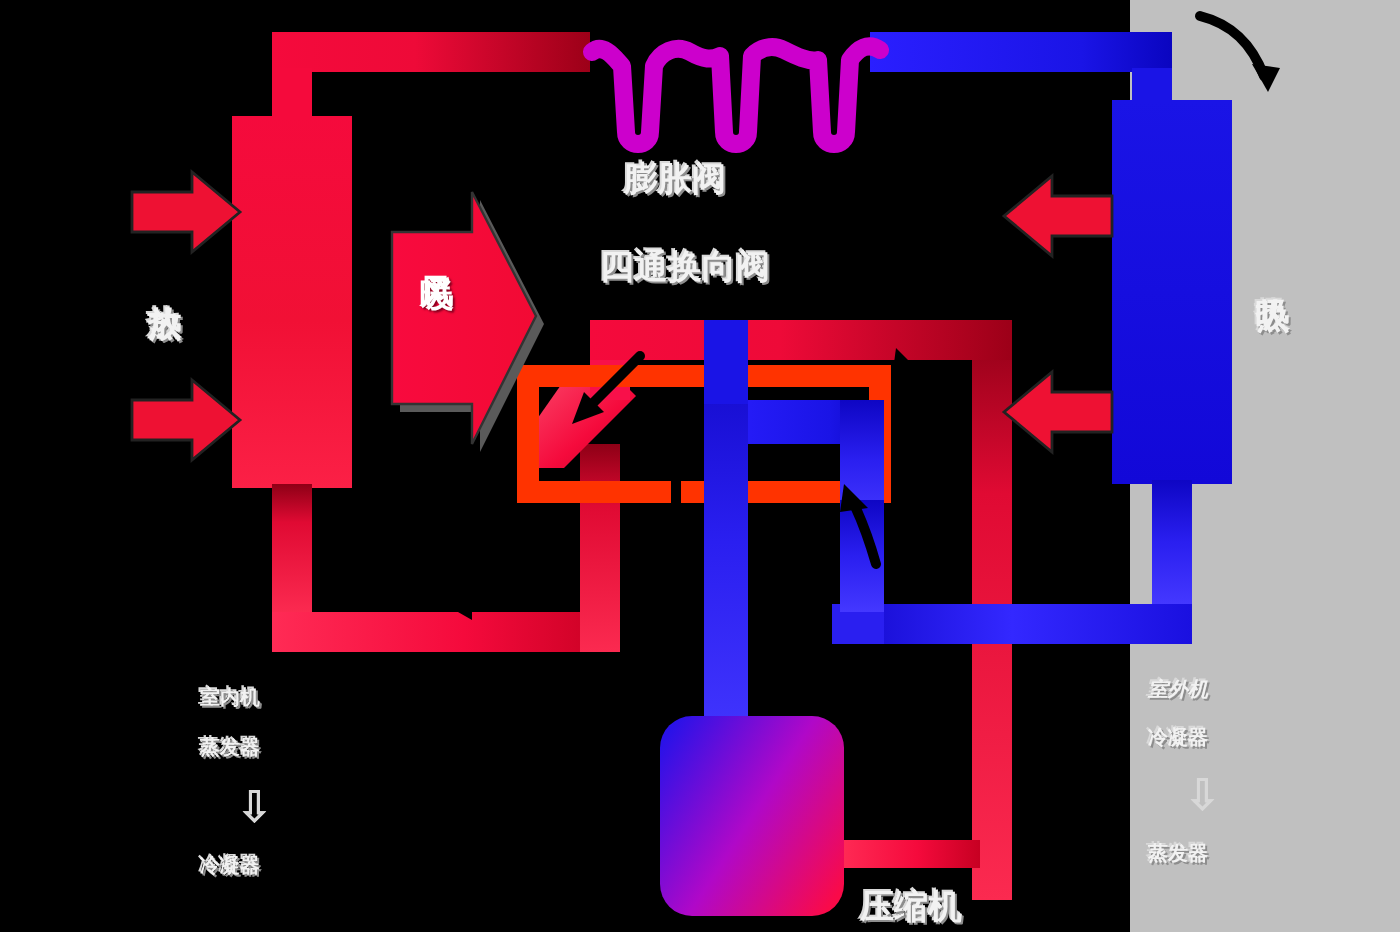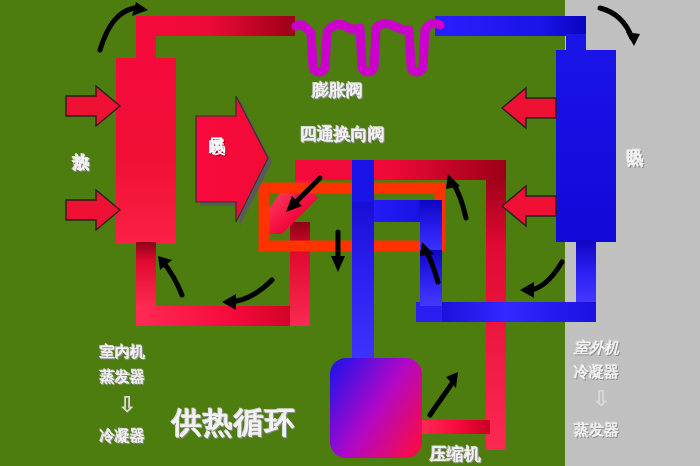--- a/index.html
+++ b/index.html
@@ -1,40 +1,40 @@
 <!DOCTYPE html>
 <html><head>
 <meta charset="utf-8">
 <style>
   html,body{margin:0;padding:0;}
   body{
     width:700px;height:466px;overflow:hidden;
     background:#c0c0c0;
     font-family:"DejaVu Sans","Liberation Sans",sans-serif;
   }
-  #stage{position:relative;width:565px;height:466px;background:#4d7c0f;}
+  #stage{position:relative;width:565px;height:466px;background:#000000;}
   #stage svg{position:absolute;left:0;top:0;}
   .lbl{
     position:absolute;
     color:#f2f2f2;
     font-weight:bold;
     line-height:1.18;
     text-shadow:1px 1px 0 #8d8d8d, -1px -1px 0 #d9d9d9;
     white-space:nowrap;
     user-select:none;
   }
   .lbl.vert{
     writing-mode:vertical-rl;
     text-orientation:upright;
     white-space:normal;
     line-height:1.05;
   }
   .lbl.big{font-size:30px;letter-spacing:1px;}
   .lbl.med{font-size:17px;}
-  .lbl.sm{font-size:15px;}
+  .lbl.sm{font-size:10px;}
   .lbl.hot{
     color:#ffffff;
     text-shadow:1px 1px 1px #8a0020;
   }
 </style>
 </head>
 <body>
 
 <div id="stage">
 
@@ -215,21 +215,20 @@
   <div class="lbl med" style="left:300px;top:124px;text-align:center;">四通换向阀</div>
 
   <div class="lbl med hot vert" style="left:208px;top:124px;height:66px;">暖风</div>
 
   <div class="lbl med vert" style="left:72px;top:140px;height:66px;">放热</div>
 
   <div class="lbl med vert" style="left:626px;top:136px;height:66px;">吸热</div>
 
   <div class="lbl med" style="left:430px;top:444px;">压缩机</div>
 
-  <div class="lbl big" style="left:172px;top:405px;">供热循环</div>
 
   <div class="lbl sm" style="left:100px;top:344px;">室内机</div>
   <div class="lbl sm" style="left:100px;top:369px;">蒸发器</div>
   <div class="lbl sm" style="left:118px;top:392px;font-size:22px;color:#d8d8d8;text-shadow:0 0 0;">⇩</div>
   <div class="lbl sm" style="left:100px;top:428px;">冷凝器</div>
 
   <div class="lbl sm" style="left:574px;top:340px;font-style:italic;">室外机</div>
   <div class="lbl sm" style="left:574px;top:364px;">冷凝器</div>
   <div class="lbl sm" style="left:592px;top:386px;font-size:22px;color:#d8d8d8;text-shadow:0 0 0;">⇩</div>
   <div class="lbl sm" style="left:574px;top:422px;">蒸发器</div>

